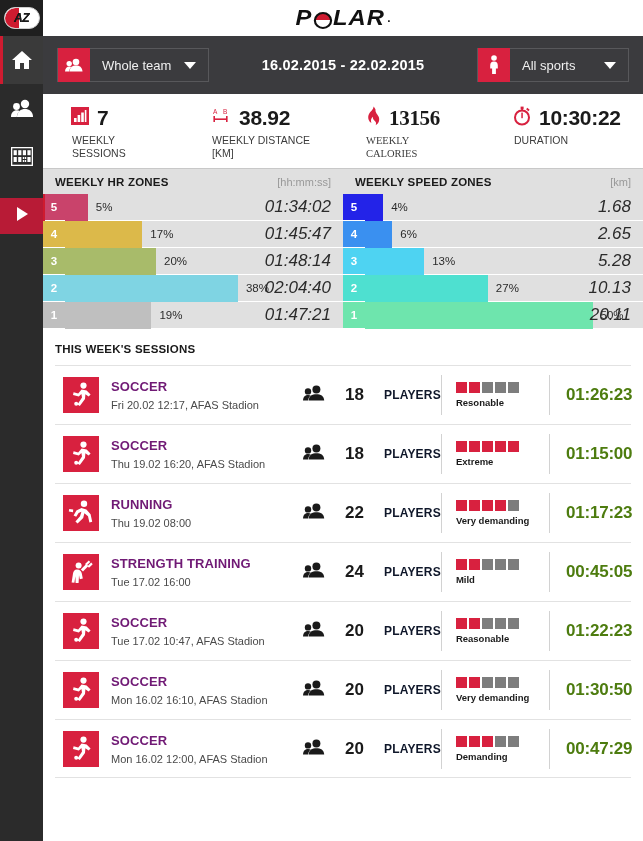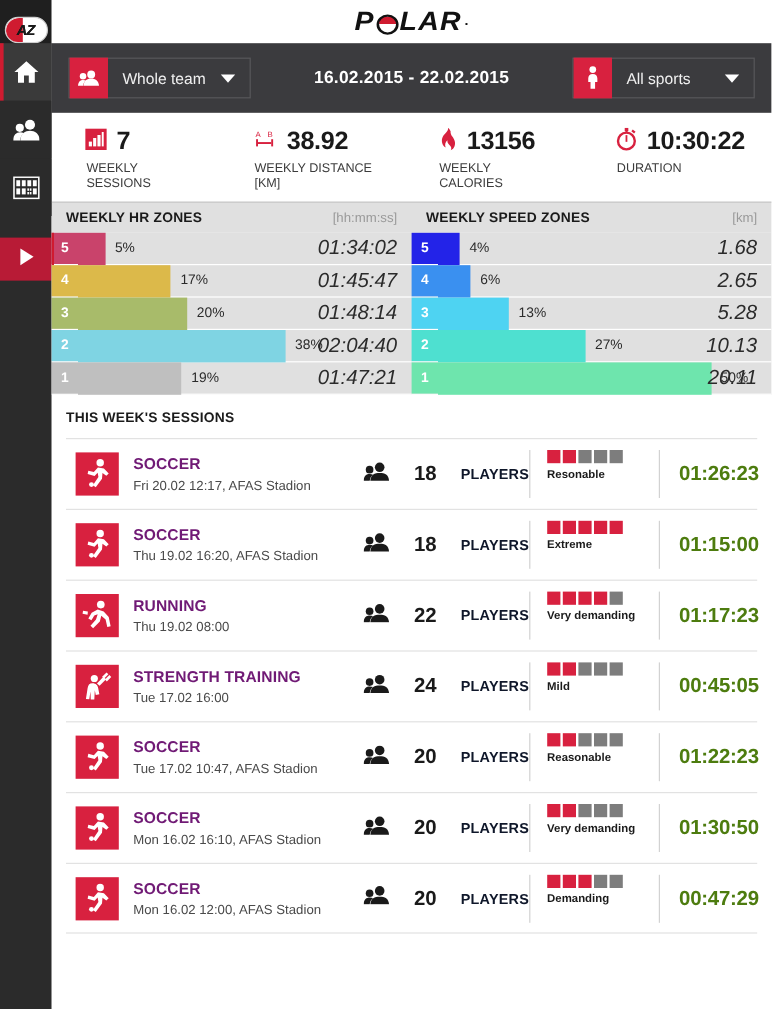--- a/index.html
+++ b/index.html
@@ -14,21 +14,21 @@
   
   .sidebar {
     width: 43px; height: 841px;
     background: #2b2b2b;
     display: flex; flex-direction: column;
     flex: 0 0 43px;
   }
   .logo-cell {
     height: 36px; width: 43px;
     background: #1f1f1f;
-    display: flex; align-items: flex-end; justify-content: center;
+    display: flex; align-items: center; justify-content: center;
     position: relative;
   }
   .az-logo {
     width: 36px; height: 22px; border-radius: 11px;
     background: #ffffff;
     border: 1px solid #cfcfcf;
     position: relative; overflow: hidden;
     display: flex; align-items: center; justify-content: center;
   }
   .az-logo:before {
@@ -125,21 +125,21 @@
 
   
   .summary {
     height: 74px; background: #ffffff;
     display: flex; align-items: flex-start;
     padding: 12px 0 0 0;
   }
   .stat { flex: 1 1 25%; display: flex; flex-direction: column; padding-left: 12px; }
   .stat:nth-child(1) { padding-left: 28px; }
   .stat:nth-child(2) { padding-left: 18px; }
-  .stat:nth-child(3) { padding-left: 22px; }
+  .stat:nth-child(3) { padding-left: 22px; font-family: Liberation Serif, serif; }
   .stat:nth-child(4) { padding-left: 20px; }
   .stat-top { display: flex; align-items: center; gap: 8px; height: 24px; }
   .stat-value { font-size: 21px; font-weight: bold; color: #1a1a1a; letter-spacing: -0.3px; }
   .stat-label {
     font-size: 10.5px; color: #3c3c3c; line-height: 13px;
     margin-top: 4px; margin-left: 1px; text-transform: uppercase;
   }
 
   
   .zones-header {
@@ -201,21 +201,21 @@
   .sp-sub { font-size: 11px; color: #4a4a4a; margin-top: 3px; line-height: 14px; }
   .sp-players {
     flex: 0 0 138px; display: flex; align-items: center; gap: 20px;
     padding-left: 4px;
   }
   .sp-count { font-size: 17px; font-weight: bold; color: #1a1a1a; }
   .sp-players-lbl { font-size: 12px; font-weight: bold; color: #0f172a; letter-spacing: 0.2px; }
   .sp-load {
     flex: 0 0 108px; border-left: 1px solid #d2d2d2;
     height: 40px; display: flex; flex-direction: column;
-    padding-left: 14px;
+    justify-content: center; padding-left: 14px;
   }
   .dots { display: flex; gap: 2px; }
   .dot { width: 11px; height: 11px; background: #7d7d7d; }
   .dot.on { background: #d8213f; }
   .load-lbl { font-size: 9.5px; font-weight: bold; color: #1a1a1a; margin-top: 4px; }
   .sp-dur {
     flex: 1 1 auto; border-left: 1px solid #d2d2d2;
     height: 40px; display: flex; align-items: center;
     padding-left: 16px;
     font-size: 17px; font-weight: bold; color: #4d7c0f; letter-spacing: -0.2px;

